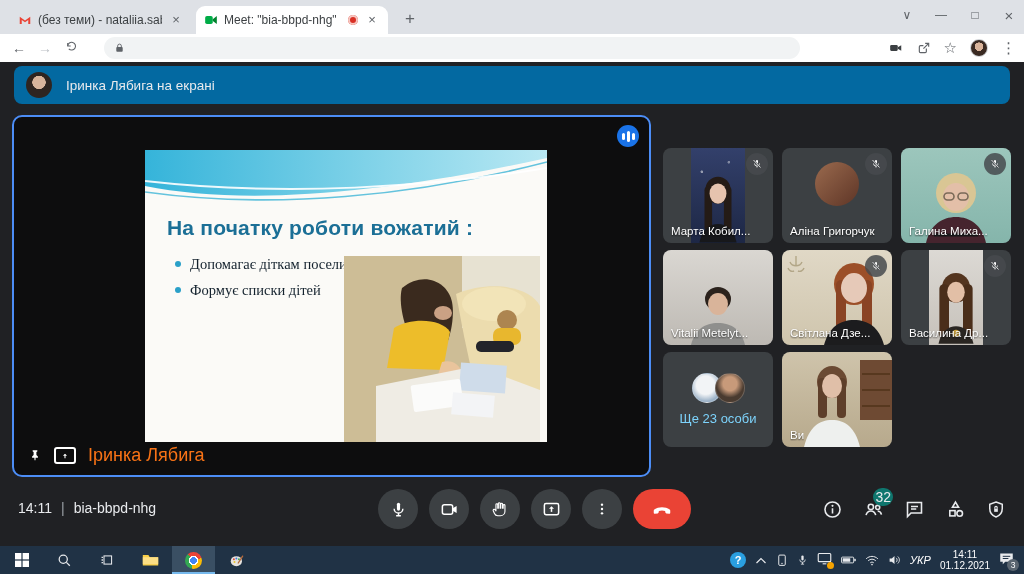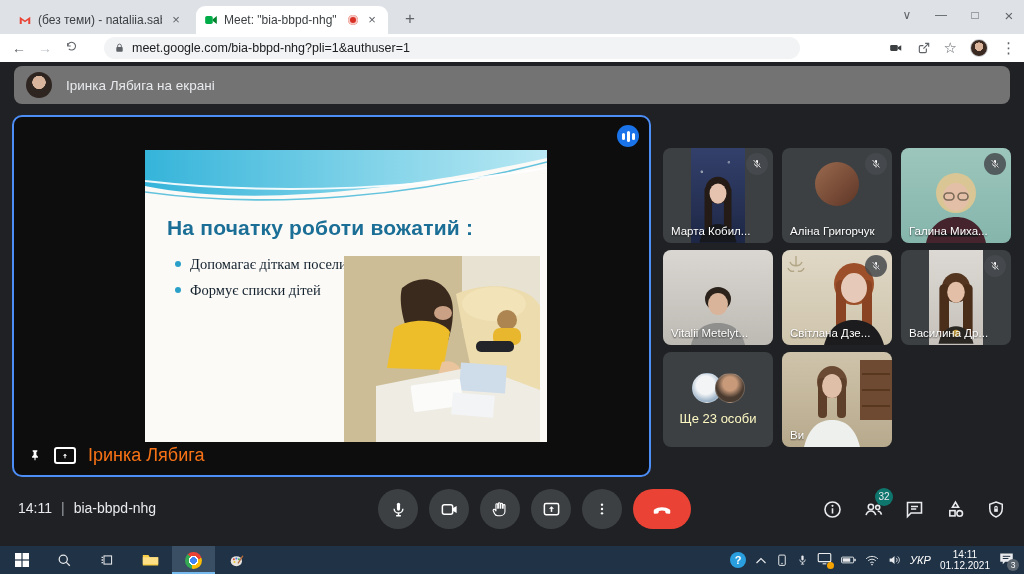--- a/index.html
+++ b/index.html
@@ -22,21 +22,21 @@
   .navbtn { width:26px; text-align:center; font-size:14px; color:#5f6368; }
   .navbtn.disabled { color:#bdc1c6; }
   .omnibox { position:absolute; left:104px; top:3px; width:696px; height:22px; background:#f1f3f4; border-radius:11px; display:flex; align-items:center; padding:0 10px; gap:7px; }
   .omni-url { font-size:12.5px; color:#202124; white-space:nowrap; overflow:hidden; }
   .toolbar-right { position:absolute; right:8px; top:0; height:28px; display:flex; align-items:center; gap:13px; }
   .tbicon { color:#5f6368; font-size:14px; display:flex; align-items:center; }
   .avatar-sm { width:18px; height:18px; border-radius:50%; background:radial-gradient(circle at 50% 42%, #d9b39a 0 34%, #3a2a22 36% 100%); border:1px solid #cfd2d6; }
 
   
   .meet { position:absolute; top:62px; left:0; width:1024px; height:484px; background:#202124; }
-  .banner { position:absolute; left:14px; top:4px; width:996px; height:38px; background:#737373; border-radius:8px; display:flex; align-items:center; gap:14px; padding:0 12px; }
+  .banner { position:absolute; left:14px; top:4px; width:996px; height:38px; background:#0369a1; border-radius:8px; display:flex; align-items:center; gap:14px; padding:0 12px; }
   .banner-avatar { width:26px; height:26px; border-radius:50%; background:radial-gradient(circle at 50% 40%, #d8b49c 0 32%, #2e2420 34% 100%); }
   .banner-text { color:#e8eaed; font-size:13.5px; }
 
   .stage { position:absolute; left:12px; top:53px; width:639px; height:362px; background:#0d0d0e; border:2.5px solid #4c8df6; border-radius:10px; overflow:hidden; }
   .slide { position:absolute; left:131px; top:33px; width:402px; height:292px; background:#fbfaf7; overflow:hidden; }
   .slide-title { position:absolute; left:22px; top:66px; width:370px; font-size:21px; font-weight:bold; color:#1b6f96; letter-spacing:.2px; }
   .bullets { position:absolute; left:30px; top:106px; }
   .bullet { display:flex; align-items:baseline; gap:9px; margin-bottom:9px; font-family:"Liberation Serif",serif; font-size:14.5px; color:#14222e; }
   .bullet .dot { width:6px; height:6px; border-radius:50%; background:#2aa0c8; flex:0 0 auto; transform:translateY(-2px); }
   .slide-photo { position:absolute; right:7px; bottom:0; width:196px; height:186px; }
@@ -60,31 +60,31 @@
   .t4bg { background:linear-gradient(180deg,#d9d4cd,#c9c2b8); }
   .t5bg { background:linear-gradient(180deg,#dad7d2,#bdb9b3); }
   .t6bg { background:linear-gradient(180deg,#e0d8c6,#cfc5ad); }
   .t7bg { background:linear-gradient(180deg,#dcd9d4,#c6c1ba); }
   .t9bg { background:linear-gradient(180deg,#cfc4ab,#b7a98c); }
   .more-tile { display:flex; flex-direction:column; align-items:center; justify-content:center; gap:8px; }
   .more-avs { display:flex; }
   .mav { width:30px; height:30px; border-radius:50%; border:1px solid rgba(255,255,255,.2); }
   .mav1 { background:radial-gradient(circle at 45% 40%, #f2f4f6 0 40%, #9db3c8 70%); }
   .mav2 { margin-left:-7px; background:radial-gradient(circle at 50% 35%, #c89a7a 0 30%, #4a3b30 60%); }
-  .more-label { color:#fef9c3; font-size:13px; }
+  .more-label { color:#7dd3fc; font-size:13px; }
 
   
   .meetbar-left { position:absolute; left:18px; top:424px; height:44px; display:flex; align-items:center; color:#e8eaed; font-size:14px; font-weight:500; gap:9px; }
   .mb-sep { color:#9aa0a6; font-weight:400; }
   .controls { position:absolute; left:378px; top:427px; display:flex; gap:11px; align-items:center; }
   .cbtn { width:40px; height:40px; border-radius:50%; background:#3c4043; display:flex; align-items:center; justify-content:center; }
   .hangup { width:58px; height:40px; border-radius:20px; background:#ea4335; display:flex; align-items:center; justify-content:center; }
   .meetbar-right { position:absolute; right:16px; top:427px; height:40px; display:flex; align-items:center; gap:17px; }
   .ricon { position:relative; display:flex; align-items:center; justify-content:center; width:24px; height:24px; }
-  .count-badge { position:absolute; top:-9px; right:-8px; min-width:18px; height:18px; border-radius:9px; background:#0f766e; color:#e8eaed; font-size:10px; line-height:18px; text-align:center; padding:0 2px; }
+  .count-badge { position:absolute; top:-9px; right:-8px; min-width:18px; height:18px; border-radius:9px; background:#0f766e; color:#e8eaed; font-size:14px; line-height:18px; text-align:center; padding:0 2px; }
 
   
   .taskbar { position:absolute; bottom:0; left:0; width:1024px; height:28px; background:#203245; display:flex; align-items:center; }
   .tslot { width:43px; height:28px; display:flex; align-items:center; justify-content:center; }
   .tslot.active { background:#3a4f63; box-shadow:inset 0 -2px 0 #76b9ed; }
   .tray { position:absolute; right:2px; top:0; height:28px; display:flex; align-items:center; gap:9px; }
   .tray svg, .tray .txt { flex:0 0 auto; }
   .lang { color:#fff; font-size:11px;font-style:italic; }
   .clock { color:#fff; font-size:10px; line-height:11px; text-align:center; }
   .notif { position:relative; }
@@ -129,21 +129,20 @@
       <svg width="13" height="13" viewBox="0 0 24 24">
           <path d="M5 11a7.2 7.2 0 1 1 2 5.3" fill="none" stroke="#5f6368" stroke-width="2"></path>
           <path d="M5 5.5V11h5.5" fill="none" stroke="#5f6368" stroke-width="2"></path>
         </svg>
     </span>
     <div class="omnibox">
       <svg width="11" height="12" viewBox="0 0 24 24">
           <rect x="5" y="10" width="14" height="10" rx="2" fill="#5f6368"></rect>
           <path d="M8 10V7.5a4 4 0 0 1 8 0V10" fill="none" stroke="#5f6368" stroke-width="2"></path>
         </svg>
-      <span class="omni-url">meet.google.com/bia-bbpd-nhg?pli=1&amp;authuser=1</span>
     </div>
     <div class="toolbar-right">
       <span class="tbicon">
         <svg width="16" height="14" viewBox="0 0 24 24">
             <rect x="2" y="7" width="13" height="10" rx="2" fill="#3c4043"></rect>
             <path d="M15 10.8 21 7.4v9.2l-6-3.4z" fill="#3c4043"></path>
           </svg>
       </span>
       <span class="tbicon">
         <svg width="14" height="14" viewBox="0 0 24 24" fill="none" stroke="#5f6368" stroke-width="2">

